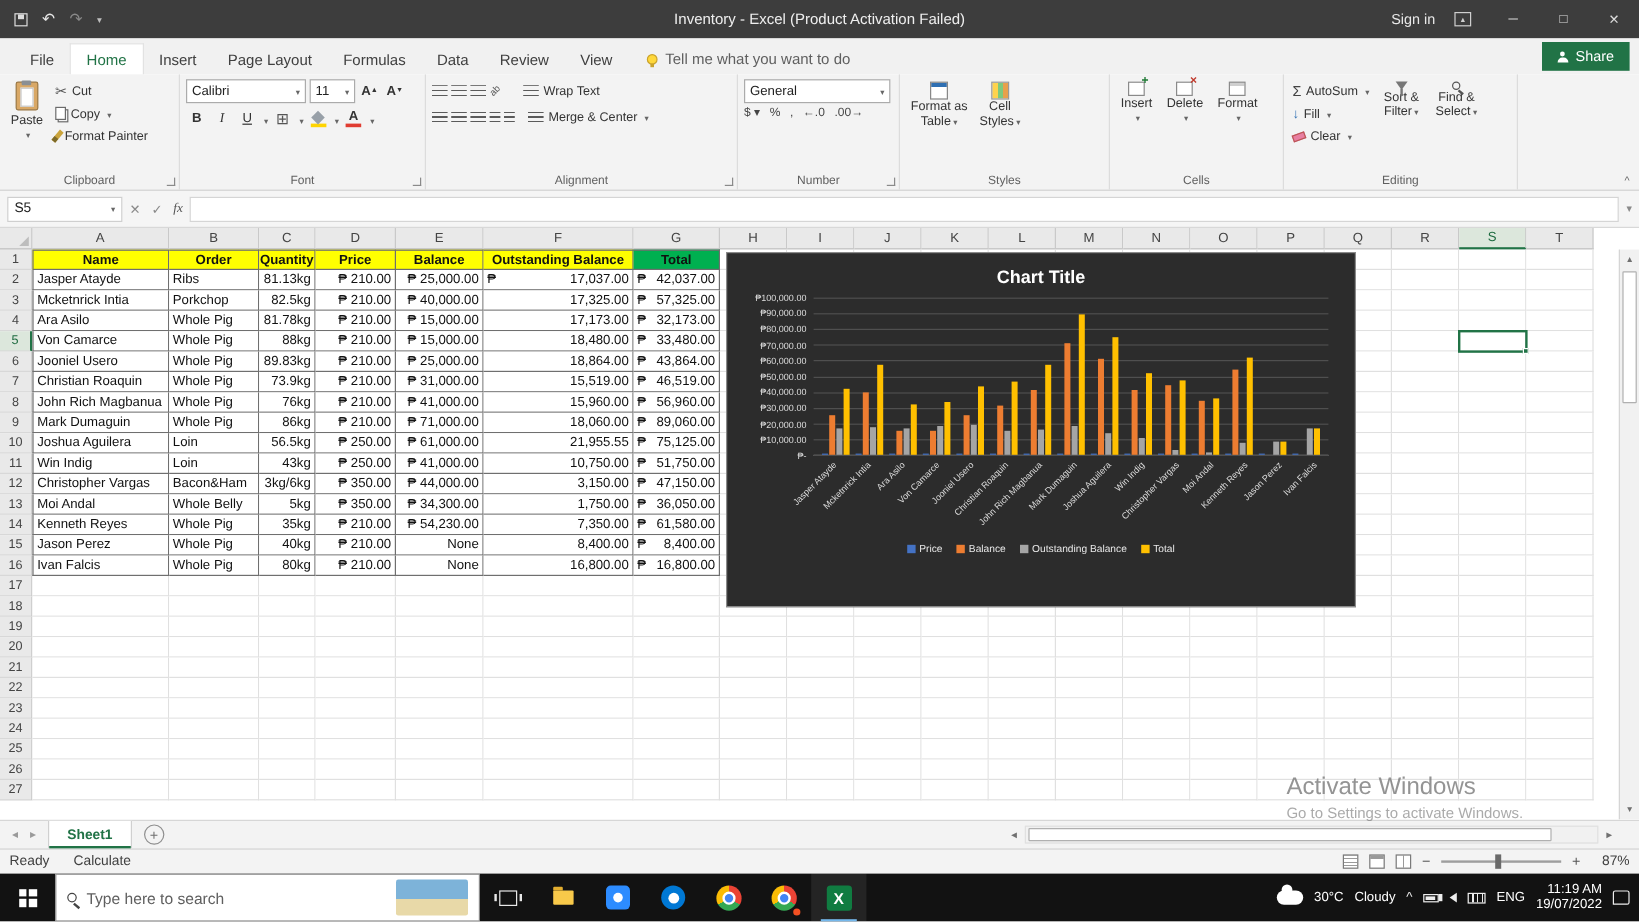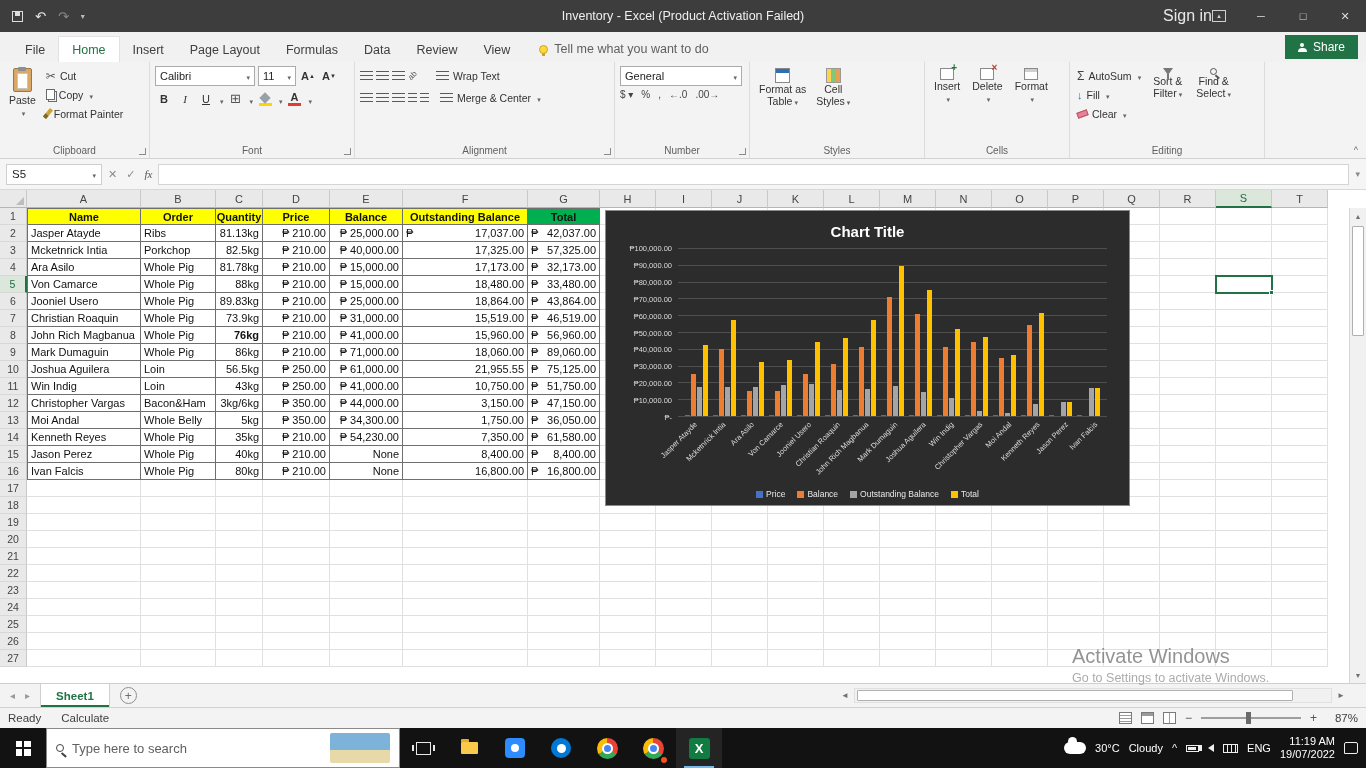--- a/index.html
+++ b/index.html
@@ -7,21 +7,21 @@
   body{font-family:"Liberation Sans","DejaVu Sans",sans-serif;display:flex;flex-direction:column;background:#fff;position:relative}
 
   
   .titlebar{height:32px;background:#3d3d3d;display:flex;align-items:center;color:#e8e8e8;position:relative;flex:0 0 auto}
   .qat{display:flex;align-items:center;gap:12px;padding-left:12px;font-size:13px}
   .icon-save{width:11px;height:11px;border:1px solid #ddd;position:relative}
   .icon-save::after{content:"";position:absolute;left:2px;top:0;width:5px;height:4px;background:#ddd}
   .undo{color:#e8e8e8}.redo{color:#8a8a8a}.qat-caret{color:#bdbdbd;font-size:8px}
   .tb-title{position:absolute;left:50%;transform:translateX(-50%);font-size:12.5px;color:#efefef;white-space:nowrap}
   .tb-right{margin-left:auto;display:flex;align-items:center;height:100%}
-  .signin{font-size:16px;}
+  .signin{font-size:12px;margin-right:16px}
   .ribopt{width:14px;height:12px;border:1px solid #cfcfcf;margin-right:14px;display:flex;align-items:center;justify-content:center;font-size:7px;color:#cfcfcf}
   .winbtn{width:42px;height:100%;display:flex;align-items:center;justify-content:center;font-size:11px;color:#dcdcdc}
 
   
   .rtabs{height:30px;background:#f1f1f1;display:flex;align-items:flex-end;padding-left:12px;position:relative;flex:0 0 auto}
   .rtab{padding:6px 13px 5px;font-size:12.5px;color:#404040;white-space:nowrap}
   .rtab.active{background:#fff;color:#217346;border:1px solid #e2e2e2;border-bottom:none}
   .tellme{display:flex;align-items:center;gap:6px;margin-left:16px;font-size:12.5px;color:#5f5f5f;padding-bottom:6px}
   .bulb{width:9px;height:9px;border-radius:50%;background:#ffd83b;border:1px solid #caa32c;position:relative}
   .bulb::after{content:"";position:absolute;left:2px;bottom:-3px;width:3px;height:3px;background:#caa32c}
@@ -105,21 +105,21 @@
 
   
   .vscroll{position:absolute;top:18px;right:0;bottom:0;width:17px;background:#f1f1f1;border-left:1px solid #d5d5d5}
   .vsarrow{height:16px;display:flex;align-items:center;justify-content:center;font-size:7px;color:#707070}
   .vsarrow.down{position:absolute;bottom:0;left:0;right:0}
   .vthumb{position:absolute;top:18px;left:2px;right:2px;height:110px;background:#fff;border:1px solid #b0b0b0;border-radius:1px}
 
   
   .chart{position:absolute;left:605px;top:2px;width:525px;height:296px;background:#2c2c2c;border:1px solid #8a8a8a;z-index:5;padding:8px 10px 6px;display:flex;flex-direction:column}
   .chart-title{text-align:center;color:#fff;font-weight:bold;font-size:15px;margin:4px 0 8px}
-  .chart-mid{display:flex;height:169px;flex:0 0 auto}
+  .chart-mid{display:flex;height:132px;flex:0 0 auto}
   .chart-yticks{width:62px;position:relative;flex:0 0 auto}
   .ytick{position:absolute;right:6px;transform:translateY(-50%);font-size:7.5px;color:#dcdcdc;white-space:nowrap}
   .chart-plot{flex:1;position:relative;border-bottom:1px solid #9a9a9a;margin-right:12px}
   .gridline{position:absolute;left:0;right:0;height:1px;background:#4f4f4f}
   .bargroups{position:absolute;left:0;right:0;top:0;bottom:0;display:flex;align-items:flex-end;padding:0 4px}
   .bargroup{flex:1;display:flex;align-items:flex-end;justify-content:center;gap:1px;height:100%}
   .bar{width:5px;flex:0 0 auto}
   .chart-xlabels{position:relative;height:70px;margin-left:62px;margin-right:12px}
   .xlabel{position:absolute;top:3px;font-size:7.5px;color:#dcdcdc;white-space:nowrap;transform:rotate(-45deg);transform-origin:100% 0}
   .chart-legend{display:flex;justify-content:center;gap:12px;align-items:center;margin-top:2px}
@@ -800,21 +800,21 @@
         <div class="cell" style="width: 56px;"></div>
         <div class="cell" style="width: 56px;"></div>
         <div class="cell" style="width: 56px;"></div>
         <div class="cell" style="width: 56px;"></div>
         <div class="cell" style="width: 56px;"></div>
       </div>
       <div class="grow">
         <div class="rowhdr">8</div>
         <div class="cell tbl tbl-left" style="width: 114px;">John Rich Magbanua</div>
         <div class="cell tbl" style="width: 75px;">Whole Pig</div>
-        <div class="cell tbl num" style="width: 47px; font-weight: bold;">76kg</div>
+        <div class="cell tbl num" style="width: 47px;">76kg</div>
         <div class="cell tbl num" style="width: 67px;">₱ 210.00</div>
         <div class="cell tbl num" style="width: 73px;">₱ 41,000.00</div>
         <div class="cell tbl num" style="width: 125px;">15,960.00</div>
         <div class="cell tbl num acct" style="width: 72px;">
           <span>₱</span>
           <span>56,960.00</span>
         </div>
         <div class="cell" style="width: 56px;"></div>
         <div class="cell" style="width: 56px;"></div>
         <div class="cell" style="width: 56px;"></div>

